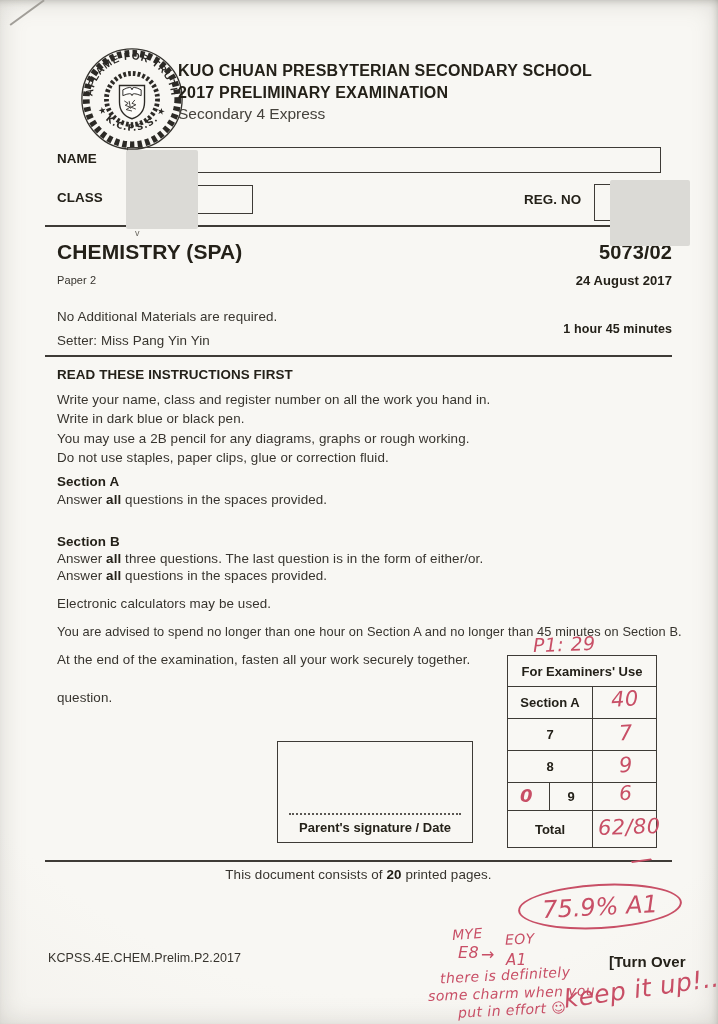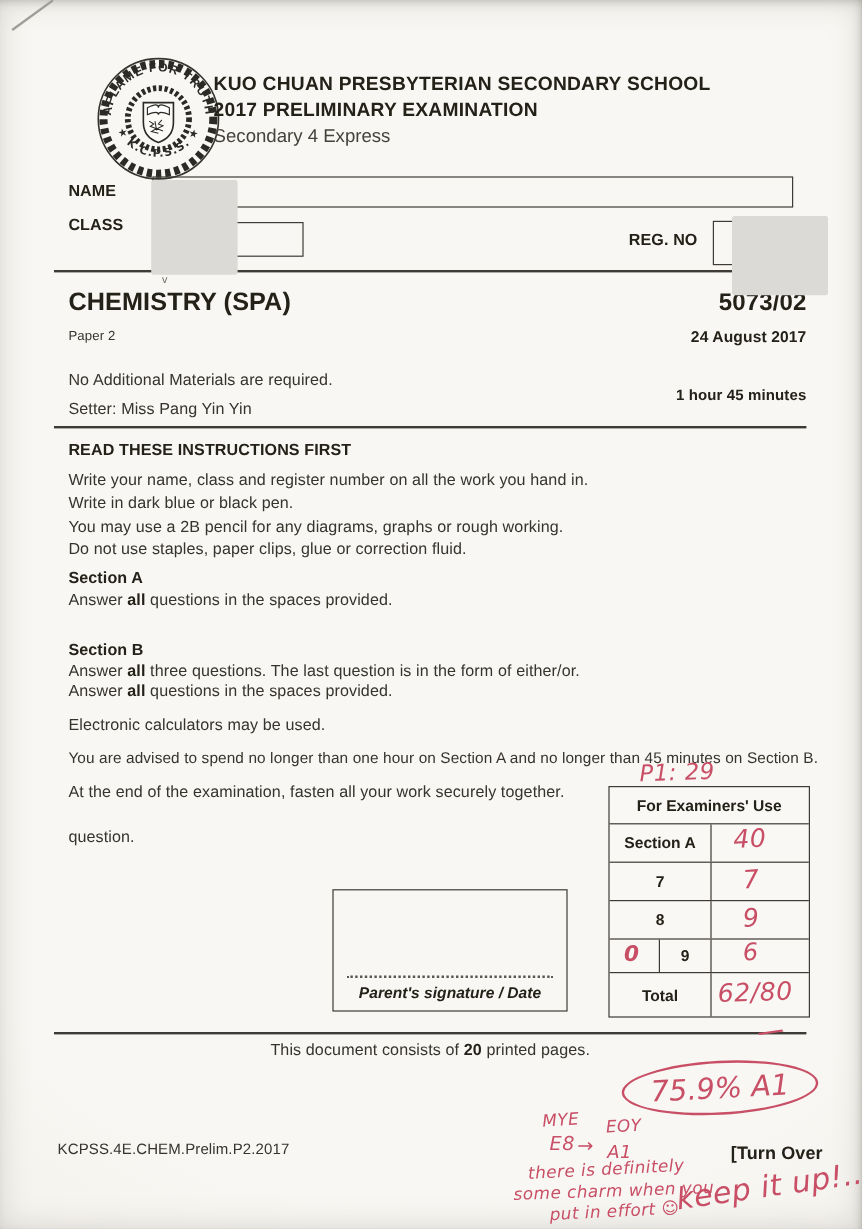--- a/index.html
+++ b/index.html
@@ -15,32 +15,32 @@
   .box { position:absolute; border:1.6px solid var(--line); background:transparent; z-index:4; }
   .redact { position:absolute; background:#dbdad6; z-index:5; border-radius:2px; }
   .rule { position:absolute; background:var(--line); z-index:3; }
   .scanline { position:absolute; left:10px; top:24px; width:42px; height:1.5px; background:#a19e98; transform:rotate(-36deg); transform-origin:left center; }
 
   .schoolblock { position:absolute; left:178px; top:60px; line-height:21.5px; }
   .s-bold { font-size:16px; font-weight:bold; color:var(--inkb); letter-spacing:.2px; white-space:nowrap; }
   .s-reg { font-size:15.5px; color:#45423c; white-space:nowrap; }
 
   
-  .etable { position:absolute; left:507px; top:655px; width:168px; border:1.7px solid var(--line); z-index:4; background:rgba(250,249,246,.4); }
+  .etable { position:absolute; left:507px; top:655px; width:150px; border:1.7px solid var(--line); z-index:4; background:rgba(250,249,246,.4); }
   .et-title { height:30px; display:flex; align-items:center; justify-content:center; font-size:13px; font-weight:bold; color:var(--inkb); }
   .et-r { display:flex; border-top:1.5px solid var(--line); }
   .et-l { width:85px; display:flex; align-items:center; justify-content:center; font-size:13px; font-weight:bold; color:var(--inkb); border-right:1.5px solid var(--line); }
   .et-m { flex:1; position:relative; }
   .et-sub { width:42px; border-right:1.5px solid var(--line); position:relative; }
   .et-sub2 { flex:1; display:flex; align-items:center; justify-content:center; font-size:13px; font-weight:bold; color:var(--inkb); }
   .mk { font-size:21px; }
 
   .sigbox { position:absolute; left:277px; top:741px; width:196px; height:102px; border:1.6px solid var(--line); z-index:4; }
   .sigdots { position:absolute; left:11px; right:11px; bottom:27px; border-bottom:2px dotted #5a5752; }
-  .siglabel { position:absolute; left:0; right:0; bottom:7px; text-align:center; font-size:13px; font-weight:bold; color:var(--inkb);font-style:italic; }
+  .siglabel { position:absolute; left:0; right:0; bottom:7px; text-align:center; font-size:13px; font-weight:bold; color:var(--inkb); }
 
   .circlescore { position:absolute; left:518px; top:884px; width:164px; height:45px; border:2.6px solid var(--red);
     border-radius:50%; transform:rotate(-3deg); display:flex; align-items:center; justify-content:center; z-index:6; }
   .circlescore .txt { font-family:"DejaVu Sans",sans-serif; font-style:italic; color:var(--red); font-size:24px; white-space:nowrap; }
 
   .logo { position:absolute; left:79px; top:46px; width:106px; height:106px; }
 </style>
 </head>
 <body>
 
@@ -67,21 +67,21 @@
   </svg>
 
   <div class="schoolblock">
     <div class="s-bold">KUO CHUAN PRESBYTERIAN SECONDARY SCHOOL</div>
     <div class="s-bold">2017 PRELIMINARY EXAMINATION</div>
     <div class="s-reg">Secondary 4 Express</div>
   </div>
 
   <span class="pt pb" style="left:57px; top:151px;">NAME</span>
   <div class="box" style="left:127px; top:147px; width:534px; height:26px;"></div>
-  <span class="pt pb" style="left:57px; top:180px;">CLASS</span>
+  <span class="pt pb" style="left:57px; top:190px;">CLASS</span>
   <div class="box" style="left:127px; top:185px; width:126px; height:29px;"></div>
   <span class="pt pb" style="left:524px; top:192px;">REG. NO</span>
   <div class="box" style="left:594px; top:184px; width:67px; height:37px;"></div>
   <div class="redact" style="left:126px; top:150px; width:72px; height:79px;"></div>
   <div class="redact" style="left:610px; top:180px; width:80px; height:66px;"></div>
   <span class="pt" style="left:135px; top:228px; font-size:9px; color:#6a675f;">v</span>
 
   <div class="rule" style="left:45px; top:225px; width:627px; height:2.4px;"></div>
 
   <span class="pt pb" style="left:57px; top:240px; font-size:21px;">CHEMISTRY (SPA)</span>

